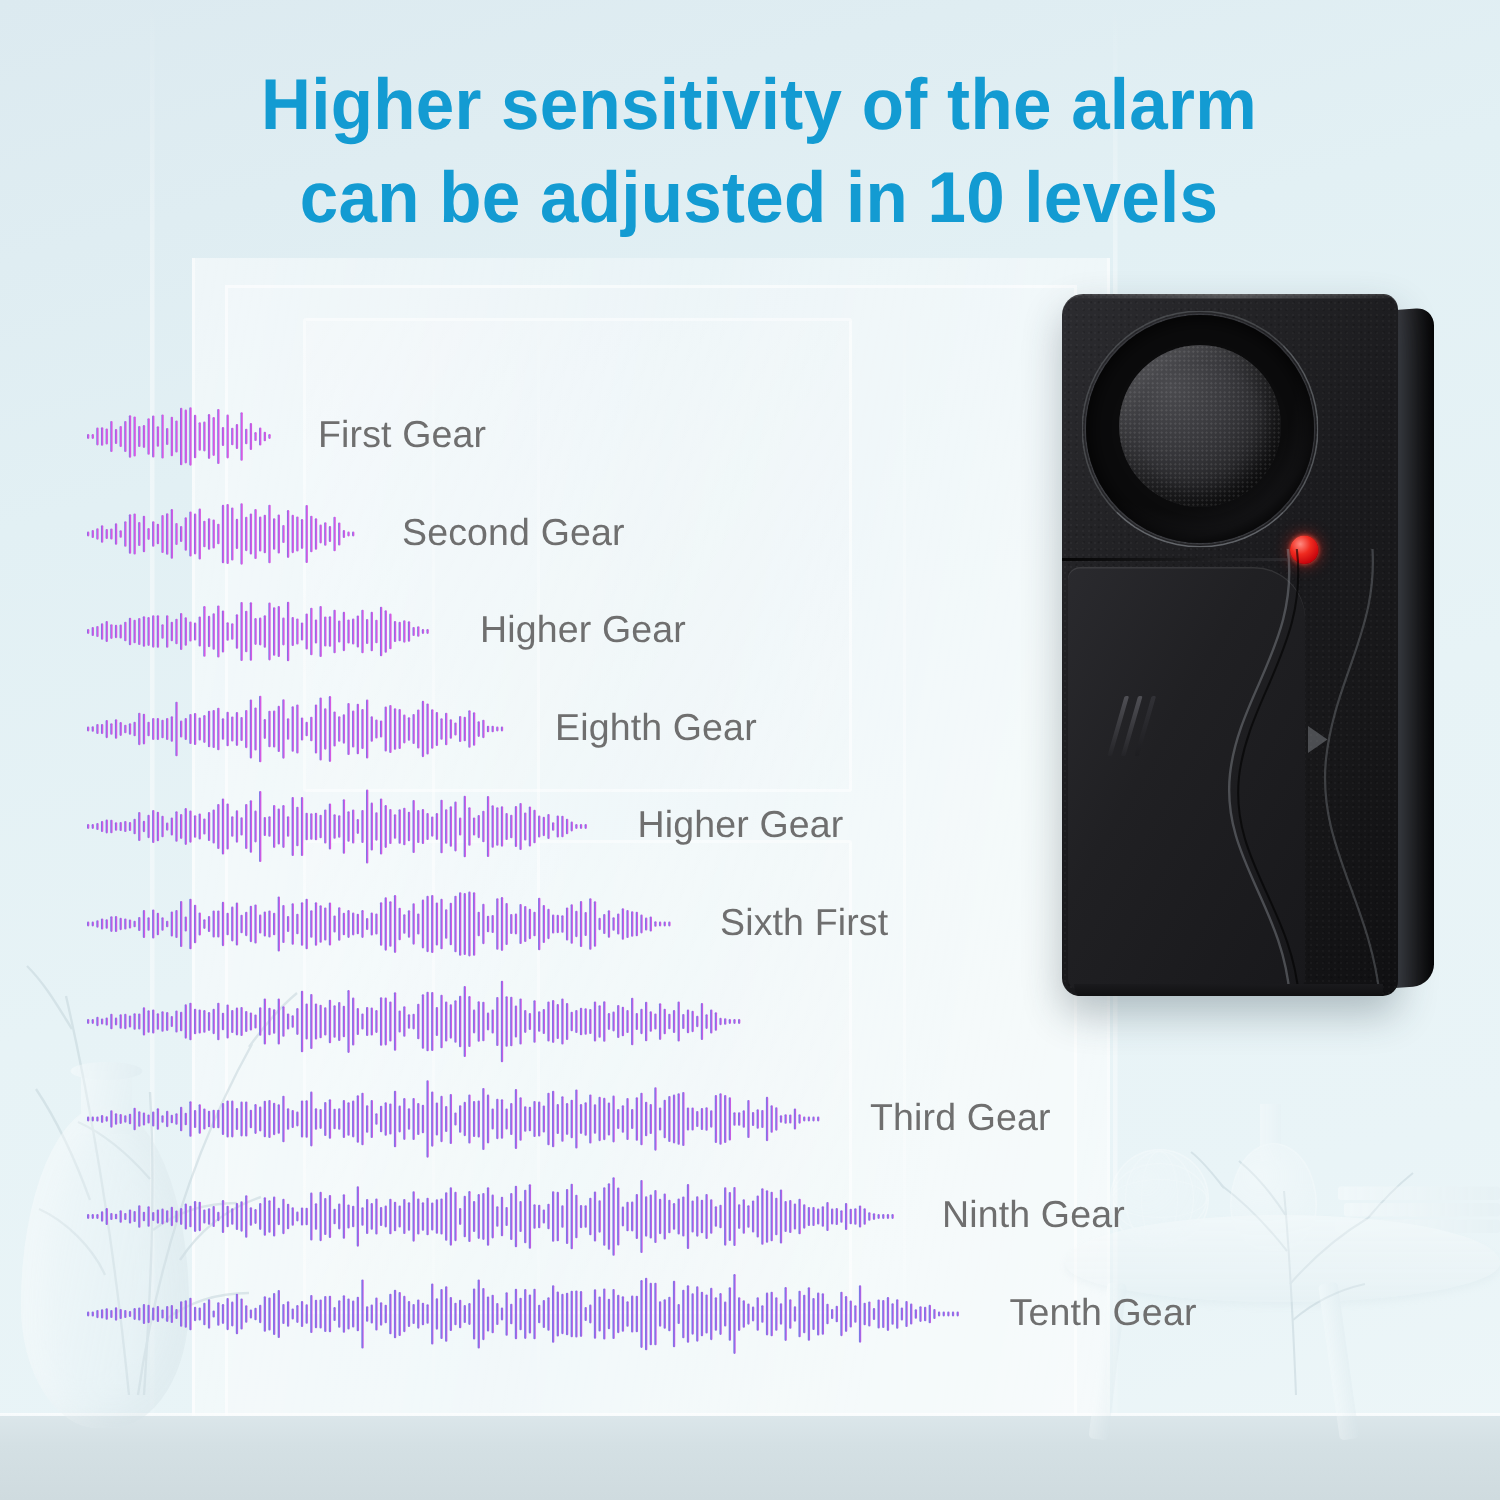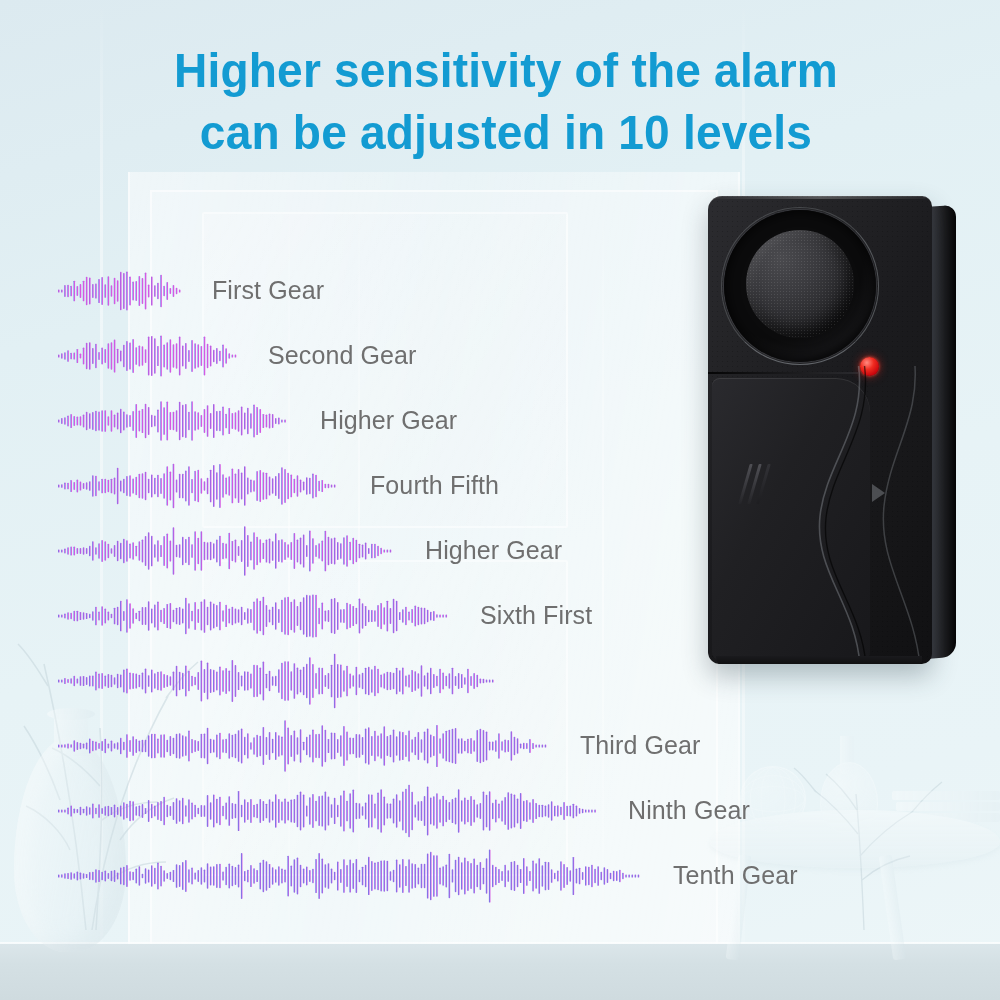--- a/index.html
+++ b/index.html
@@ -707,21 +707,21 @@
               <rect x="257.30" y="19.81" width="1.55" height="22.37" rx="0.7"></rect>
               <rect x="260.40" y="25.75" width="1.55" height="10.51" rx="0.7"></rect>
               <rect x="263.50" y="24.88" width="1.55" height="12.23" rx="0.7"></rect>
               <rect x="266.60" y="28.85" width="1.55" height="4.31" rx="0.7"></rect>
               <rect x="269.70" y="28.79" width="1.55" height="4.43" rx="0.7"></rect>
               <rect x="272.80" y="29.40" width="1.55" height="3.20" rx="0.7"></rect>
               <rect x="275.90" y="29.40" width="1.55" height="3.20" rx="0.7"></rect>
             </g>
           </svg>
         </div>
-        <span class="gear-label">Fourth Fifth</span>
+        <span class="gear-label">Eighth Gear</span>
       </div>
       <div class="row">
         <div class="wave">
           <svg width="337" height="62" viewBox="0 0 337 62">
             <defs>
               <linearGradient id="wg5" x1="0" y1="0" x2="1" y2="0">
                 <stop offset="0%" stop-color="#6f7ee8"></stop>
                 <stop offset="30.0825%" stop-color="#8a6fe6"></stop>
                 <stop offset="50.1375%" stop-color="#b062e4"></stop>
                 <stop offset="66.85%" stop-color="#d45ae2"></stop>

